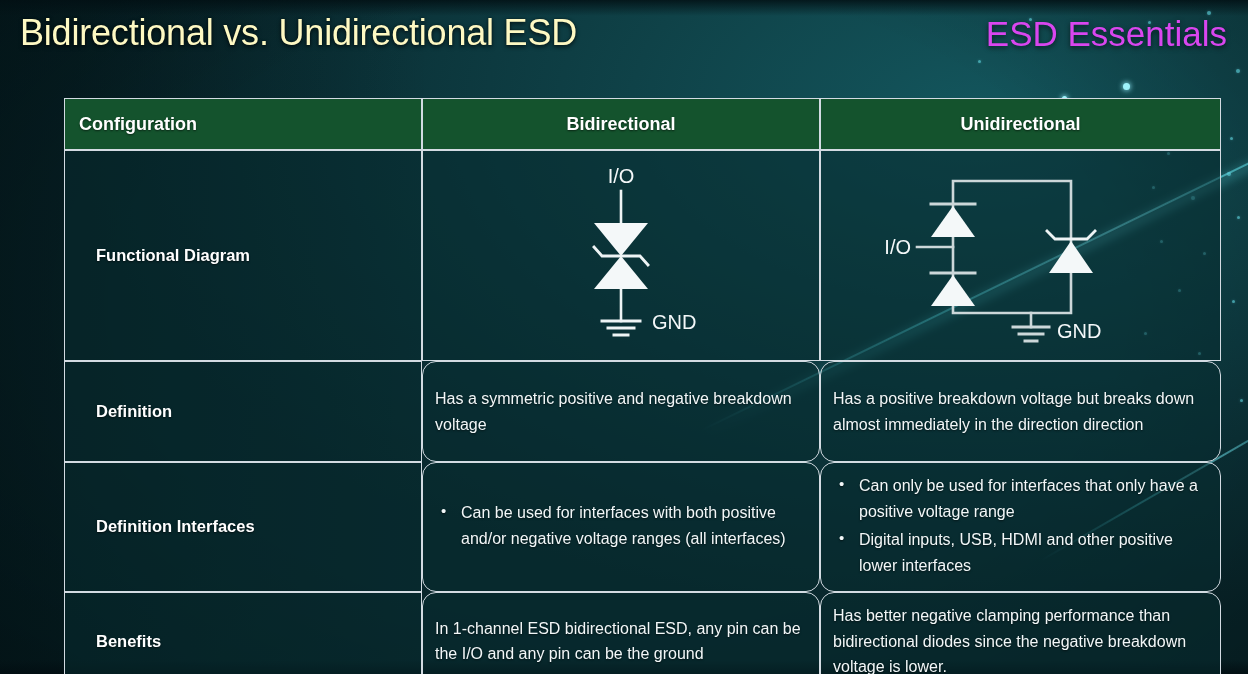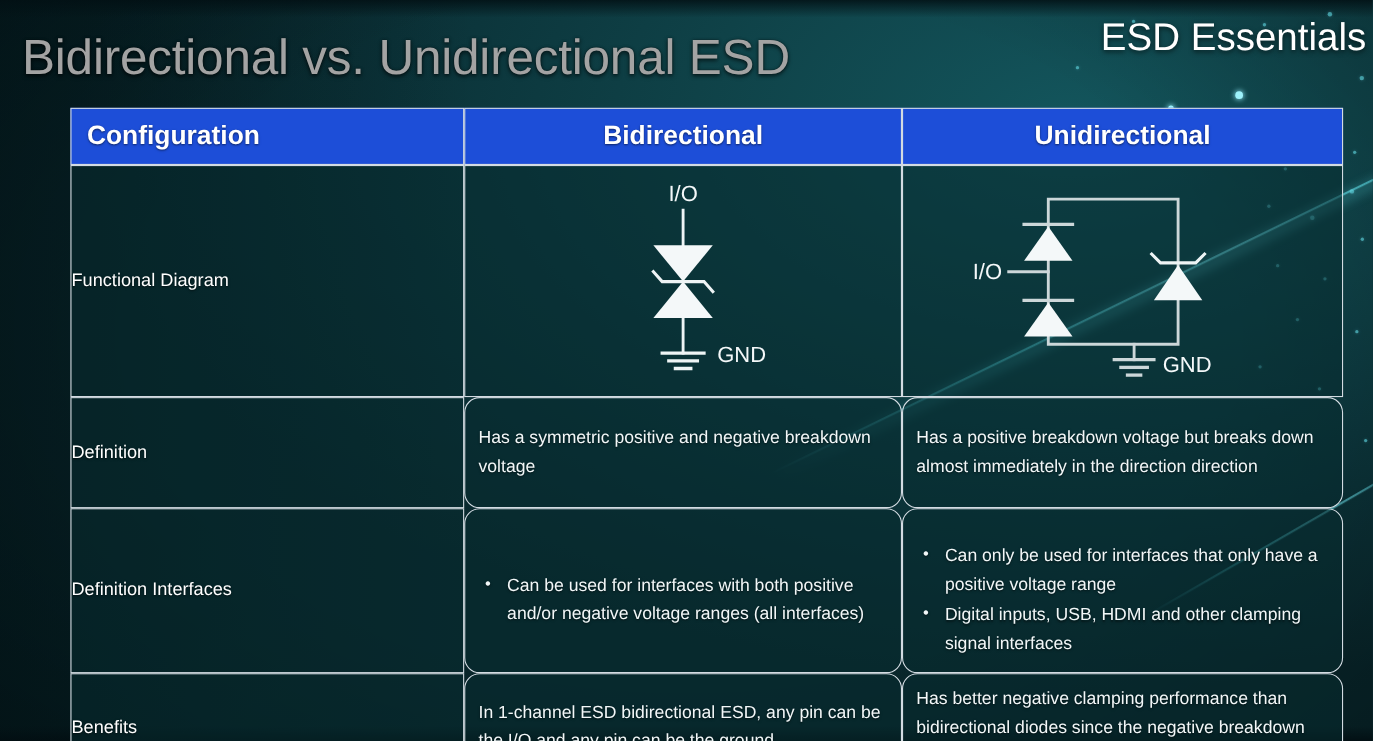--- a/index.html
+++ b/index.html
@@ -56,64 +56,64 @@
     opacity:.55;
   }
   .dot {
     position:absolute; border-radius:50%;
     background:#9ef2fb; box-shadow:0 0 5px 1px rgba(150,240,255,.75);
   }
   .dot.dim { background:#5fd3dd; box-shadow:0 0 3px rgba(120,220,235,.45); opacity:.65; }
 
   
   .title {
-    position:absolute; left:20px; top:26px;
-    font-size:45px; font-weight:400; color:#a3a3a3;
+    position:absolute; left:20px; top:12px;
+    font-size:36px; font-weight:400; color:#fef9c3;
     letter-spacing:-.2px; white-space:nowrap;
     text-shadow:0 2px 4px rgba(0,0,0,.65), 0 0 2px rgba(0,0,0,.5);
   }
   .kicker {
-    position:absolute; right:6px; top:14px;
-    font-size:35px; font-weight:400; color:#ffffff;
+    position:absolute; right:21px; top:14px;
+    font-size:35px; font-weight:400; color:#d946ef;
     white-space:nowrap;
     text-shadow:0 2px 5px rgba(0,0,0,.6);
   }
 
   
   .tbl-wrap { position:absolute; left:64px; top:98px; width:1157px; height:564px; }
   table { width:100%; height:100%; border-collapse:separate; border-spacing:0; table-layout:fixed; }
   th, td { border:1.5px solid #d3dbe2; vertical-align:middle; }
 
   thead th {
-    background:#1d4ed8;
+    background:#14532d;
     color:#ffffff;
-    font-size:24px; font-weight:bold;
+    font-size:18px; font-weight:bold;
     height:52px;
     text-shadow:0 1px 2px rgba(0,0,0,.55);
   }
   th.col-cfg { text-align:left; padding-left:14px; }
   th.col-bi, th.col-uni { text-align:center;margin-top:20px; }
 
   tbody td { background:rgba(7,44,48,.55); }
   td.rowlabel {
-    color:#ffffff; font-size:16.5px; font-weight:normal;
-    padding-left:0; text-align:left;
+    color:#ffffff; font-size:16.5px; font-weight:bold;
+    padding-left:31px; text-align:left;
     text-shadow:0 1px 2px rgba(0,0,0,.6);
   }
   td.cellbody {
     color:#f2f7f8; font-size:16px; font-weight:400;
     padding:10px 12px 10px 12px;
     line-height:1.62;
     vertical-align:middle;
     text-shadow:0 1px 2px rgba(0,0,0,.55);
     border-radius:14px;
   }
   td.diagram { padding:0; position:relative; }
 
-  ul.bullets { list-style:none;margin-top:20px; }
+  ul.bullets { list-style:none; }
   ul.bullets li {
     position:relative; padding-left:26px; margin-bottom:2px;
   }
   ul.bullets li::before {
     content:"\2022"; position:absolute; left:6px; top:-1px;
     color:#f2f7f8; font-size:15px;
   }
 
   .diagram-inner {
     width:100%; height:100%;
@@ -240,21 +240,21 @@
       <tr style="height:120px;">
         <td class="rowlabel">Definition Interfaces</td>
         <td class="cellbody">
           <ul class="bullets">
             <li>Can be used for interfaces with both positive and/or negative voltage ranges (all interfaces)</li>
           </ul>
         </td>
         <td class="cellbody">
           <ul class="bullets">
             <li>Can only be used for interfaces that only have a positive voltage range</li>
-            <li>Digital inputs, USB, HDMI and other clamping signal interfaces</li>
+            <li>Digital inputs, USB, HDMI and other positive lower interfaces</li>
           </ul>
         </td>
       </tr>
 
       <tr style="height:97px;">
         <td class="rowlabel">Benefits</td>
         <td class="cellbody">In 1-channel ESD bidirectional ESD, any pin can be the I/O and any pin can be the ground</td>
         <td class="cellbody">Has better negative clamping performance than bidirectional diodes since the negative breakdown voltage is lower.</td>
       </tr>
 

